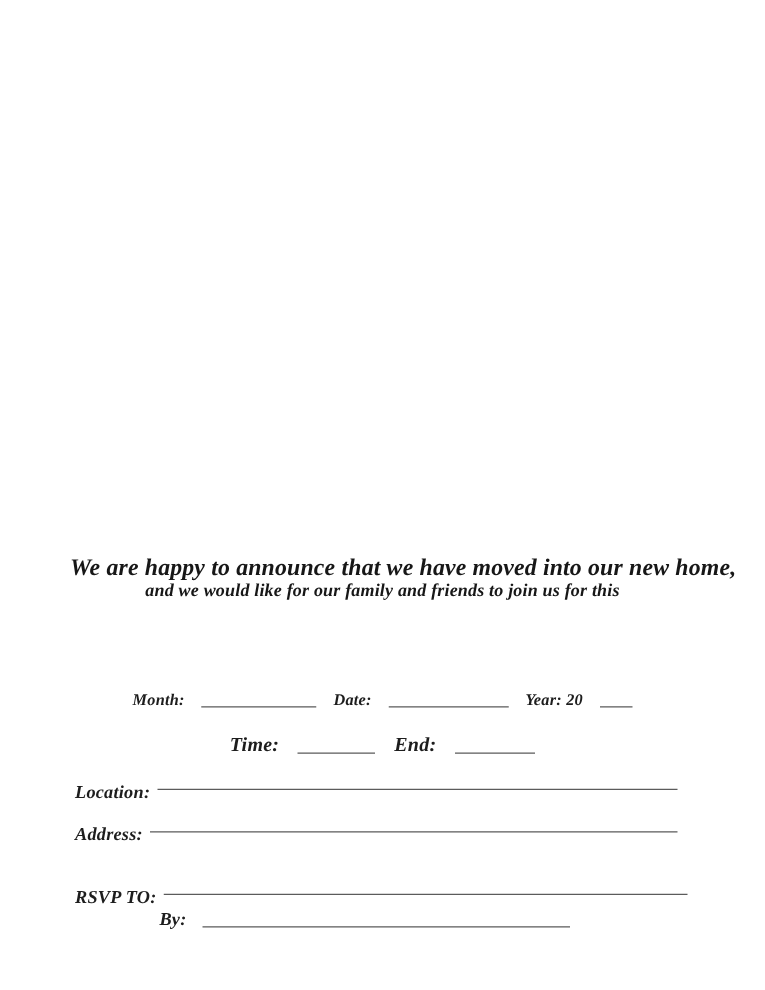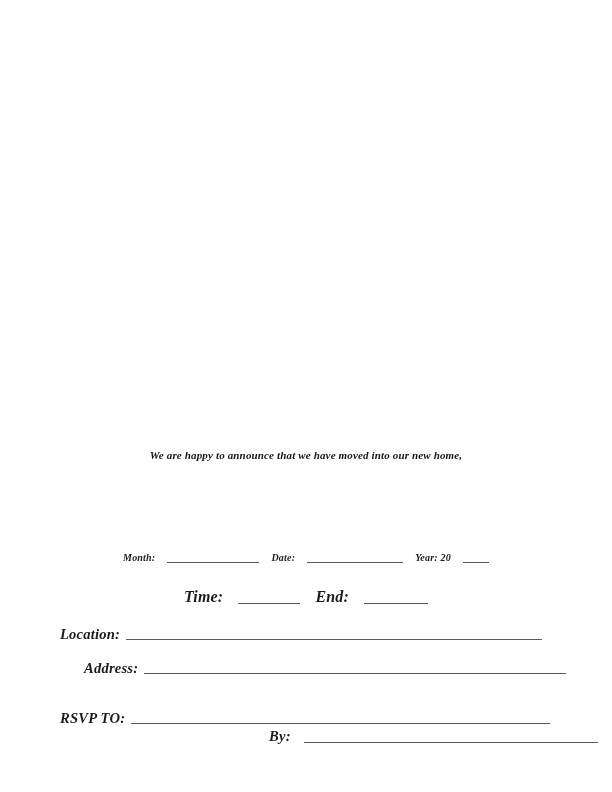--- a/index.html
+++ b/index.html
@@ -34,21 +34,21 @@
     font-weight: bold;
     font-size: 14.4px;
     line-height: 18.4px;
     letter-spacing: 0.15px;
     color: #171717;
   }
   .announcement .ln {
     display: block;
     white-space: nowrap;
   }
-  .announcement .ln.l1 { font-size: 11px; }
+  .announcement .ln.l1 { font-size: 19px; }
   .announcement .ln.l2 { font-size: 14.4px; }
   .announcement .ln.l3 { font-size: 14.4px; }
 
   
   .form-area {
     position: absolute;
     left: 0;
     top: 548px;
     width: 612px;
   }
@@ -74,21 +74,21 @@
     vertical-align: -2px;
     height: 0;
   }
 
   
   .row-month {
     left: 0;
     top: 4px;
     width: 612px;
     text-align: center;
-    font-size: 10px;
+    font-size: 13px;
   }
   .row-month .blank.month { width: 92px; }
   .row-month .blank.date  { width: 96px; }
   .row-month .blank.year  { width: 26px; }
   .row-month .gap { display: inline-block; width: 7px; }
 
   
   .row-time {
     left: 0;
     top: 40px;
@@ -99,62 +99,63 @@
   .row-time .blank.time { width: 62px; }
   .row-time .blank.end  { width: 64px; }
   .row-time .gap { display: inline-block; width: 7px; }
 
   
   .row-field {
     left: 60px;
     width: 490px;
     font-size: 14.6px;
     display: flex;
-    align-items: flex-end;
+    align-items: center;
   }
   .row-field .lbl {
     flex: 0 0 auto;
     text-align: left;
   }
   .row-field .rule {
     flex: 1 1 auto;
     border-bottom: 1.4px solid #5b5b5b;
     margin-left: 6px;
     height: 0;
     position: relative;
     top: -3px;
   }
 
   .row-location { top: 78px; width: 482px; }
-  .row-address  { top: 112px; width: 482px; margin-left: 24px; }
+  .row-address  { top: 112px; width: 482px; }
   .row-rsvp     { top: 146px; width: 490px; margin-top: 16px; }
 
   
   .row-by {
     left: 0;
     top: 180px;
     width: 612px;
-    text-align: right;
+    text-align: center;
     font-size: 14.6px;
   }
   .row-by .inner {
     display: inline-block;
     position: relative;
     left: -14px;
   }
   .row-by .blank.by { width: 294px; }
   .row-by .gap { display: inline-block; width: 6px; }
 </style>
 </head>
 <body>
 
 <div class="page">
 
   <div class="announcement">
     <span class="ln l1">We are happy to announce that we have moved into our new home,</span>
+    <span class="ln l2">and we would like for our family and friends to join us for this</span>
   </div>
 
   <div class="form-area">
 
     <div class="row row-month">
       <span class="lbl">Month:</span>
       <span class="gap"></span>
       <span class="blank month"></span>
       <span class="gap"></span>
       <span class="lbl">Date:</span>

